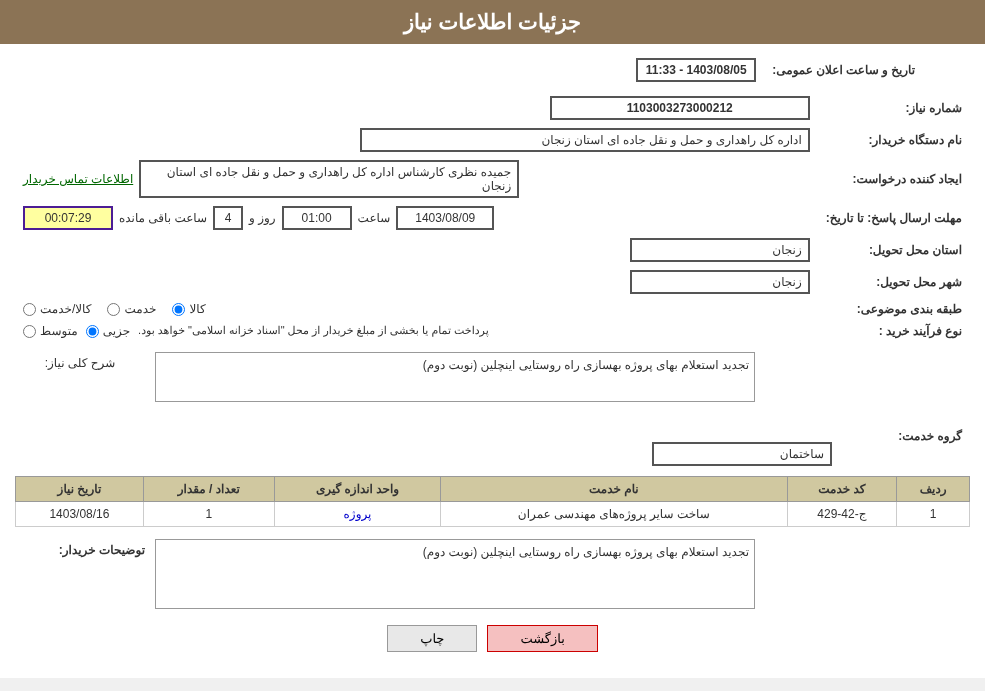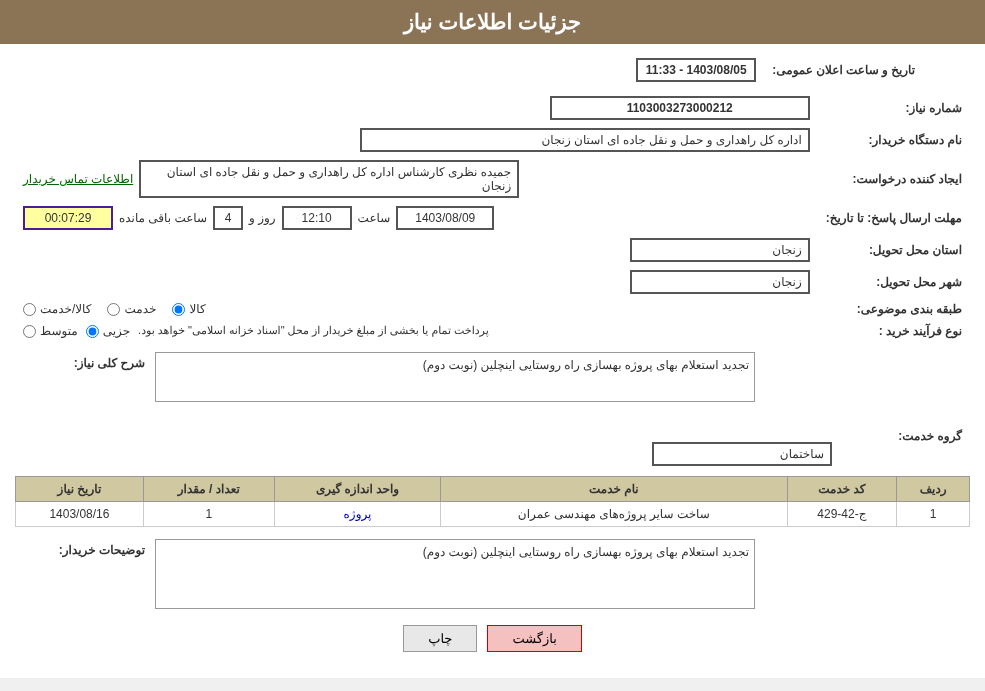--- a/index.html
+++ b/index.html
@@ -123,21 +123,21 @@
       font-size: 12px;
       background: #fff;
     }
     .buttons-row {
       display: flex;
       justify-content: center;
       gap: 10px;
       margin: 16px 0;
     }
     .btn {
-      padding: 5px 24px;
+      padding: 5px 32px;
       font-size: 13px;
       font-family: Tahoma, Arial, sans-serif;
       cursor: pointer;
       border: 1px solid #999;
     }
     .btn-print {
       background: #e8e8e8;
     }
     .btn-back {
       background: #f5c0c0;
@@ -225,21 +225,21 @@
           <div class="row-flex">
             <div class="input-box" style="width:90px; text-align:center; border:2px solid #4c1d95; background:#ffffa0;">
               <span>00:07:29</span>
             </div>
             <span>ساعت باقی مانده</span>
             <div class="input-box" style="width:30px; text-align:center; border:2px solid #555;">
               <span>4</span>
             </div>
             <span>روز و</span>
             <div class="input-box input-time" style="text-align:center; border:2px solid #555;">
-              <span>12:10</span>
+              <span>01:00</span>
             </div>
             <span>ساعت</span>
             <div class="input-box input-date" style="text-align:center; border:2px solid #555;">
               <span>1403/08/09</span>
             </div>
           </div>
         </td>
       </tr>
 
       <tr>
@@ -304,21 +304,21 @@
               </div>
             </div>
           </div>
         </td>
       </tr>
     </tbody>
       </table>
 
     <div style="margin-top:10px;">
       <div style="display:flex; align-items:flex-start; gap:10px; flex-direction:row-reverse;">
-        <span class="label-cell" style="display:inline-block; font-weight:bold; white-space:nowrap; padding-top:4px;">شرح کلی نیاز:</span>
+        <span class="label-cell" style="display:inline-block; font-weight:normal; white-space:nowrap; padding-top:4px;text-align:center;">شرح کلی نیاز:</span>
         <div class="description-box" style="width:600px; min-height:50px; border:1px solid #999; padding:5px; background:#fff; text-align:right;">
           <span>تجدید استعلام بهای پروژه بهسازی راه روستایی اینچلین (نوبت دوم)</span>
         </div>
       </div>
     </div>
 
 
     <table class="info-table">
       <tbody>
           <tr>

